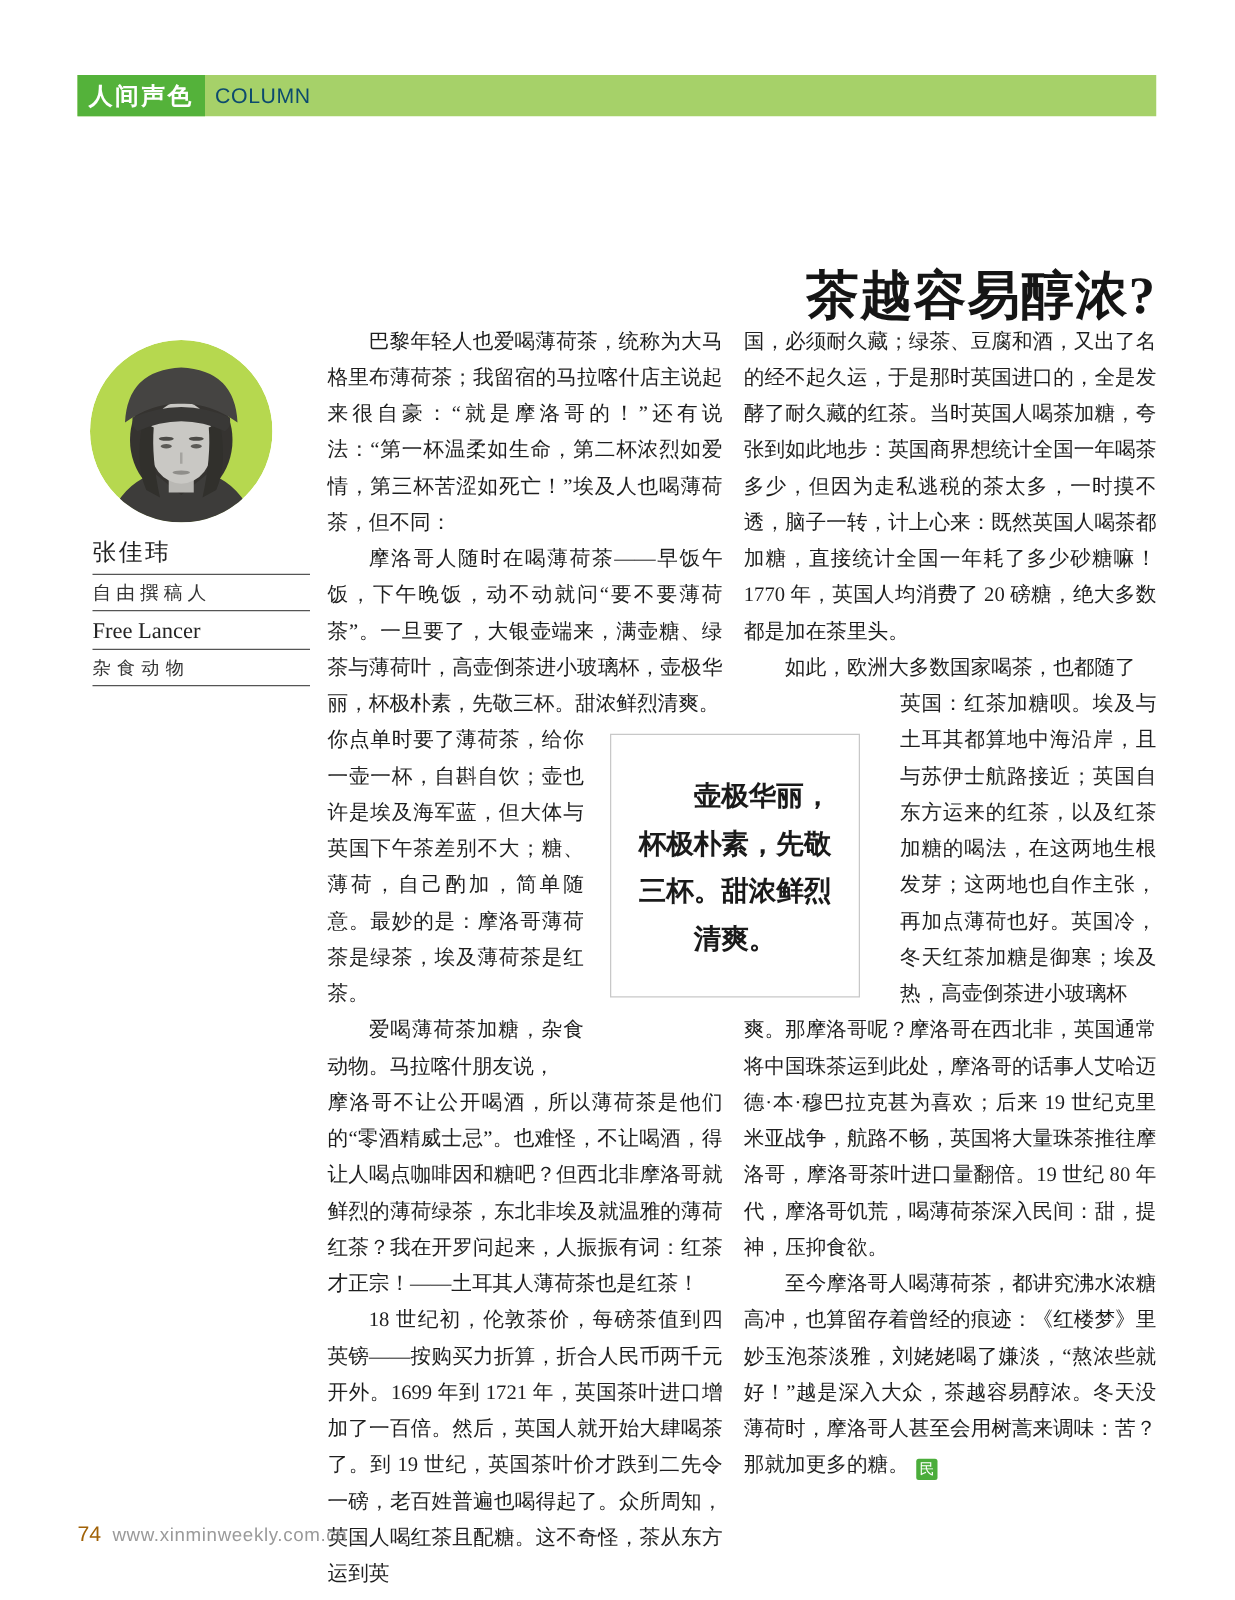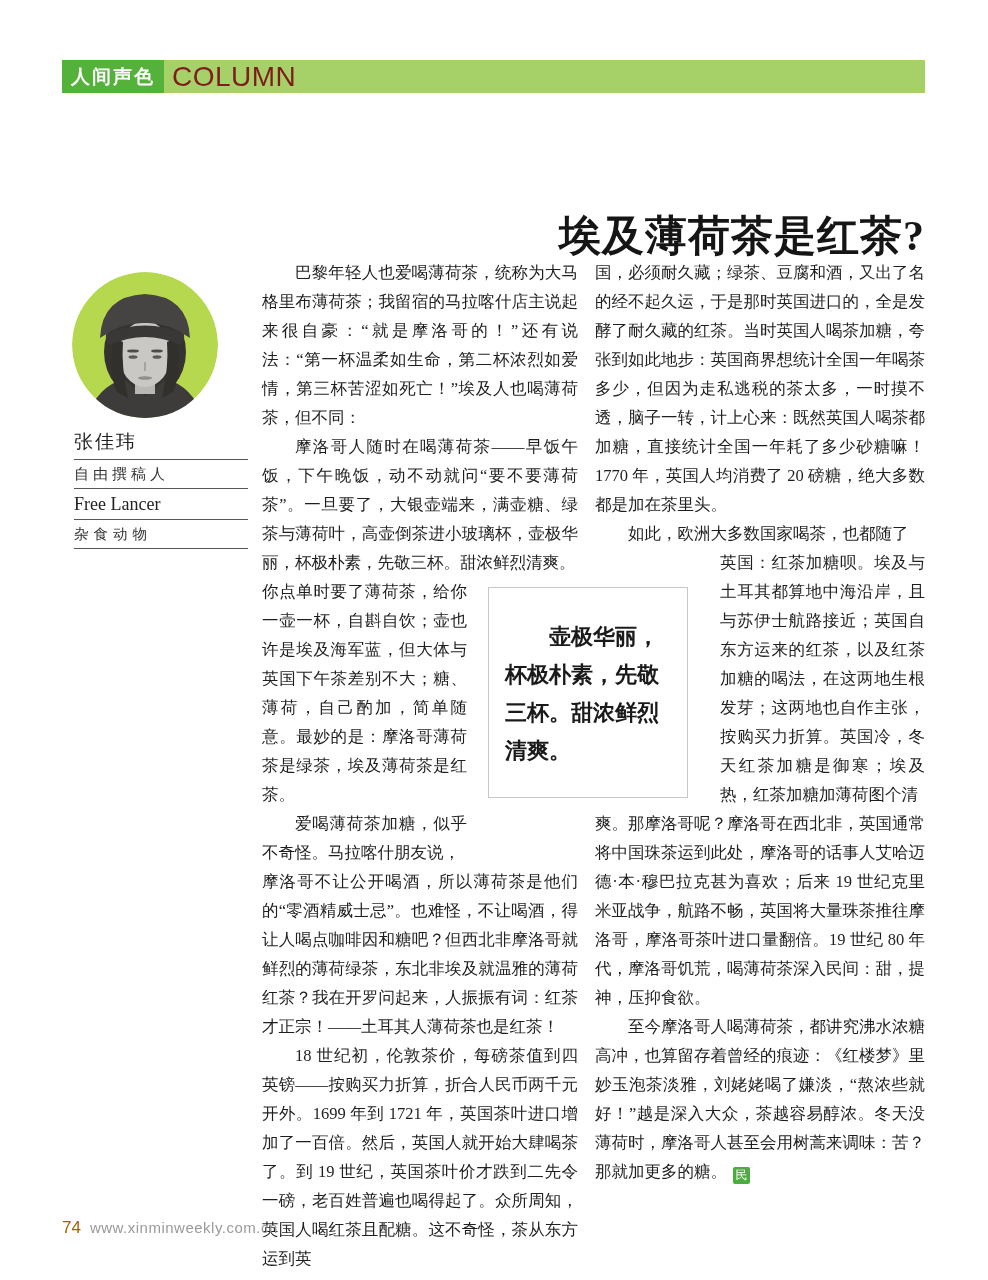--- a/index.html
+++ b/index.html
@@ -10,22 +10,22 @@
   
   .header-bar{
     position:absolute;left:62px;top:60px;width:863px;height:33px;
     background:#a6d169;display:flex;align-items:stretch;
   }
   .header-tag{
     background:#54b23a;color:#ffffff;font-family:"Liberation Sans","DejaVu Sans",sans-serif;
     font-size:19px;font-weight:bold;display:flex;align-items:center;padding:0 9px;letter-spacing:2px;
   }
   .header-label{
-    color:#7f1d1d;font-family:"Liberation Sans","DejaVu Sans",sans-serif;
-    font-size:28px;display:flex;align-items:center;padding-left:8px;letter-spacing:0.5px;
+    color:#0c4a6e;font-family:"Liberation Sans","DejaVu Sans",sans-serif;
+    font-size:17px;display:flex;align-items:center;padding-left:8px;letter-spacing:0.5px;
   }
   
   .article-title{
     position:absolute;right:63px;top:180px;
     font-size:42px;font-weight:900;letter-spacing:1px;color:#151515;
     font-family:"Liberation Serif","DejaVu Serif",serif;white-space:nowrap;
   }
   
   .author-photo{
     position:absolute;left:72px;top:272px;width:146px;height:146px;border-radius:50%;
@@ -49,21 +49,21 @@
     margin:0;font-size:16.5px;line-height:29px;text-align:justify;color:#1e1e1e;
   }
   .columns p.indent{text-indent:2em;}
   .narrow-left{width:205px;}
   .narrow-right{width:205px;margin-left:125px;}
   
   .pull-quote{
     position:absolute;left:488px;top:587px;width:200px;height:211px;box-sizing:border-box;
     border:1px solid #c8c8c8;background:#ffffff;padding:30px 16px 0 16px;
     font-family:"Liberation Sans","DejaVu Sans",sans-serif;font-weight:bold;
-    font-size:22px;line-height:38px;color:#1a1a1a;text-indent:2em;text-align:left;
+    font-size:22px;line-height:38px;color:#1a1a1a;text-indent:2em;text-align:center;
   }
   
   .endmark{
     display:inline-block;width:17px;height:17px;background:#4bad3b;color:#ffffff;
     font-family:"Liberation Sans","DejaVu Sans",sans-serif;font-size:12px;line-height:17px;
     text-align:center;border-radius:2px;margin-left:6px;vertical-align:-2px;text-indent:0;
   }
   
   .footer{
     position:absolute;left:62px;top:1218px;display:flex;align-items:baseline;gap:9px;
@@ -75,21 +75,21 @@
 </head>
 <body>
 
 <div class="page">
 
   <div class="header-bar">
     <div class="header-tag">人间声色</div>
     <div class="header-label">COLUMN</div>
   </div>
 
-  <h1 class="article-title">埃及薄荷茶是红茶?</h1>
+  <h1 class="article-title">茶越容易醇浓?</h1>
 
   <div class="author-photo">
     <svg width="146" height="146" viewBox="0 0 146 146">
       <circle cx="73" cy="73" r="73" fill="#b6d84f"></circle>
 
       <ellipse cx="73" cy="80" rx="41" ry="47" fill="#353330"></ellipse>
 
       <path d="M14,146 Q26,114 52,107 L73,124 L94,107 Q120,114 132,146 Z" fill="#3d3c3a"></path>
 
       <rect x="63" y="104" width="20" height="18" fill="#b9b8b4"></rect>
@@ -120,34 +120,34 @@
   </div>
 
   <div class="columns">
     <div class="col-left">
       <div>
         <p class="indent">巴黎年轻人也爱喝薄荷茶，统称为大马格里布薄荷茶；我留宿的马拉喀什店主说起来很自豪：“就是摩洛哥的！”还有说法：“第一杯温柔如生命，第二杯浓烈如爱情，第三杯苦涩如死亡！”埃及人也喝薄荷茶，但不同：</p>
         <p class="indent">摩洛哥人随时在喝薄荷茶——早饭午饭，下午晚饭，动不动就问“要不要薄荷茶”。一旦要了，大银壶端来，满壶糖、绿茶与薄荷叶，高壶倒茶进小玻璃杯，壶极华丽，杯极朴素，先敬三杯。甜浓鲜烈清爽。</p>
       </div>
       <div class="narrow-left">
         <p>你点单时要了薄荷茶，给你一壶一杯，自斟自饮；壶也许是埃及海军蓝，但大体与英国下午茶差别不大；糖、薄荷，自己酌加，简单随意。最妙的是：摩洛哥薄荷茶是绿茶，埃及薄荷茶是红茶。</p>
-        <p class="indent">爱喝薄荷茶加糖，似乎不奇怪。马拉喀什朋友说，</p>
+        <p class="indent">爱喝薄荷茶加糖，杂食动物。马拉喀什朋友说，</p>
       </div>
       <div>
         <p>摩洛哥不让公开喝酒，所以薄荷茶是他们的“零酒精威士忌”。也难怪，不让喝酒，得让人喝点咖啡因和糖吧？但西北非摩洛哥就鲜烈的薄荷绿茶，东北非埃及就温雅的薄荷红茶？我在开罗问起来，人振振有词：红茶才正宗！——土耳其人薄荷茶也是红茶！</p>
         <p class="indent">18 世纪初，伦敦茶价，每磅茶值到四英镑——按购买力折算，折合人民币两千元开外。1699 年到 1721 年，英国茶叶进口增加了一百倍。然后，英国人就开始大肆喝茶了。到 19 世纪，英国茶叶价才跌到二先令一磅，老百姓普遍也喝得起了。众所周知，英国人喝红茶且配糖。这不奇怪，茶从东方运到英</p>
       </div>
     </div>
     <div class="col-right">
       <div>
         <p>国，必须耐久藏；绿茶、豆腐和酒，又出了名的经不起久运，于是那时英国进口的，全是发酵了耐久藏的红茶。当时英国人喝茶加糖，夸张到如此地步：英国商界想统计全国一年喝茶多少，但因为走私逃税的茶太多，一时摸不透，脑子一转，计上心来：既然英国人喝茶都加糖，直接统计全国一年耗了多少砂糖嘛！1770 年，英国人均消费了 20 磅糖，绝大多数都是加在茶里头。</p>
         <p class="indent">如此，欧洲大多数国家喝茶，也都随了</p>
       </div>
       <div class="narrow-right">
-        <p>英国：红茶加糖呗。埃及与土耳其都算地中海沿岸，且与苏伊士航路接近；英国自东方运来的红茶，以及红茶加糖的喝法，在这两地生根发芽；这两地也自作主张，按购买力折算。英国冷，冬天红茶加糖是御寒；埃及热，红茶加糖加薄荷图个清</p>
+        <p>英国：红茶加糖呗。埃及与土耳其都算地中海沿岸，且与苏伊士航路接近；英国自东方运来的红茶，以及红茶加糖的喝法，在这两地生根发芽；这两地也自作主张，再加点薄荷也好。英国冷，冬天红茶加糖是御寒；埃及热，高壶倒茶进小玻璃杯</p>
       </div>
       <div>
         <p>爽。那摩洛哥呢？摩洛哥在西北非，英国通常将中国珠茶运到此处，摩洛哥的话事人艾哈迈德·本·穆巴拉克甚为喜欢；后来 19 世纪克里米亚战争，航路不畅，英国将大量珠茶推往摩洛哥，摩洛哥茶叶进口量翻倍。19 世纪 80 年代，摩洛哥饥荒，喝薄荷茶深入民间：甜，提神，压抑食欲。</p>
         <p class="indent"><span>至今摩洛哥人喝薄荷茶，都讲究沸水浓糖高冲，也算留存着曾经的痕迹：《红楼梦》里妙玉泡茶淡雅，刘姥姥喝了嫌淡，“熬浓些就好！”越是深入大众，茶越容易醇浓。冬天没薄荷时，摩洛哥人甚至会用树蒿来调味：苦？那就加更多的糖。</span><span class="endmark">民</span></p>
       </div>
     </div>
   </div>
 
   <div class="pull-quote">壶极华丽，杯极朴素，先敬三杯。甜浓鲜烈清爽。</div>
 

